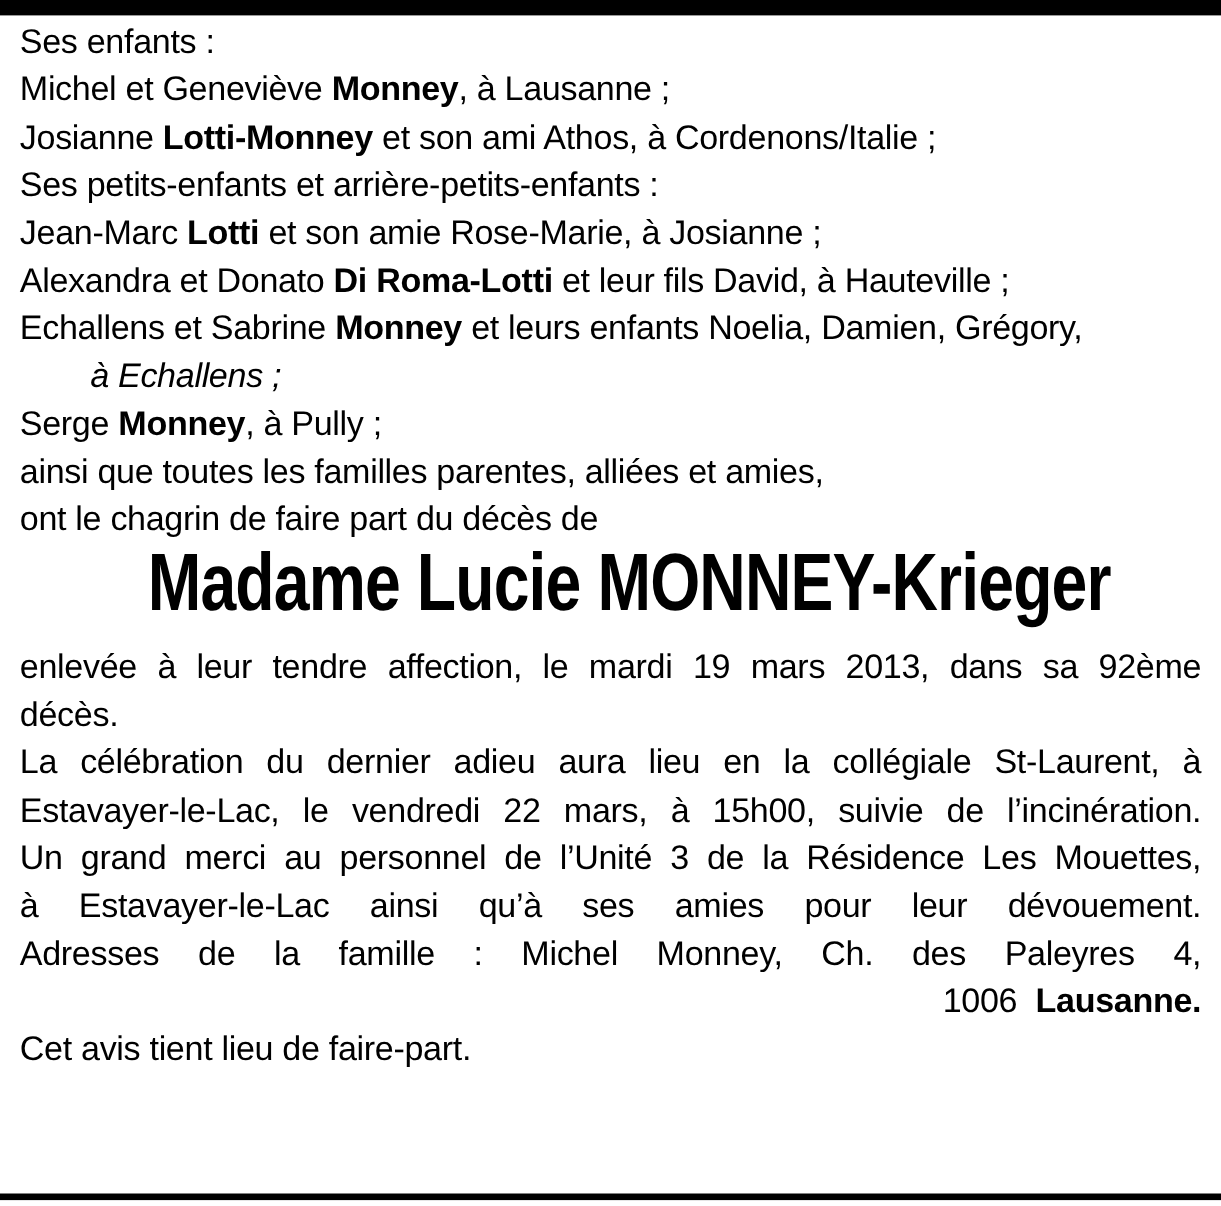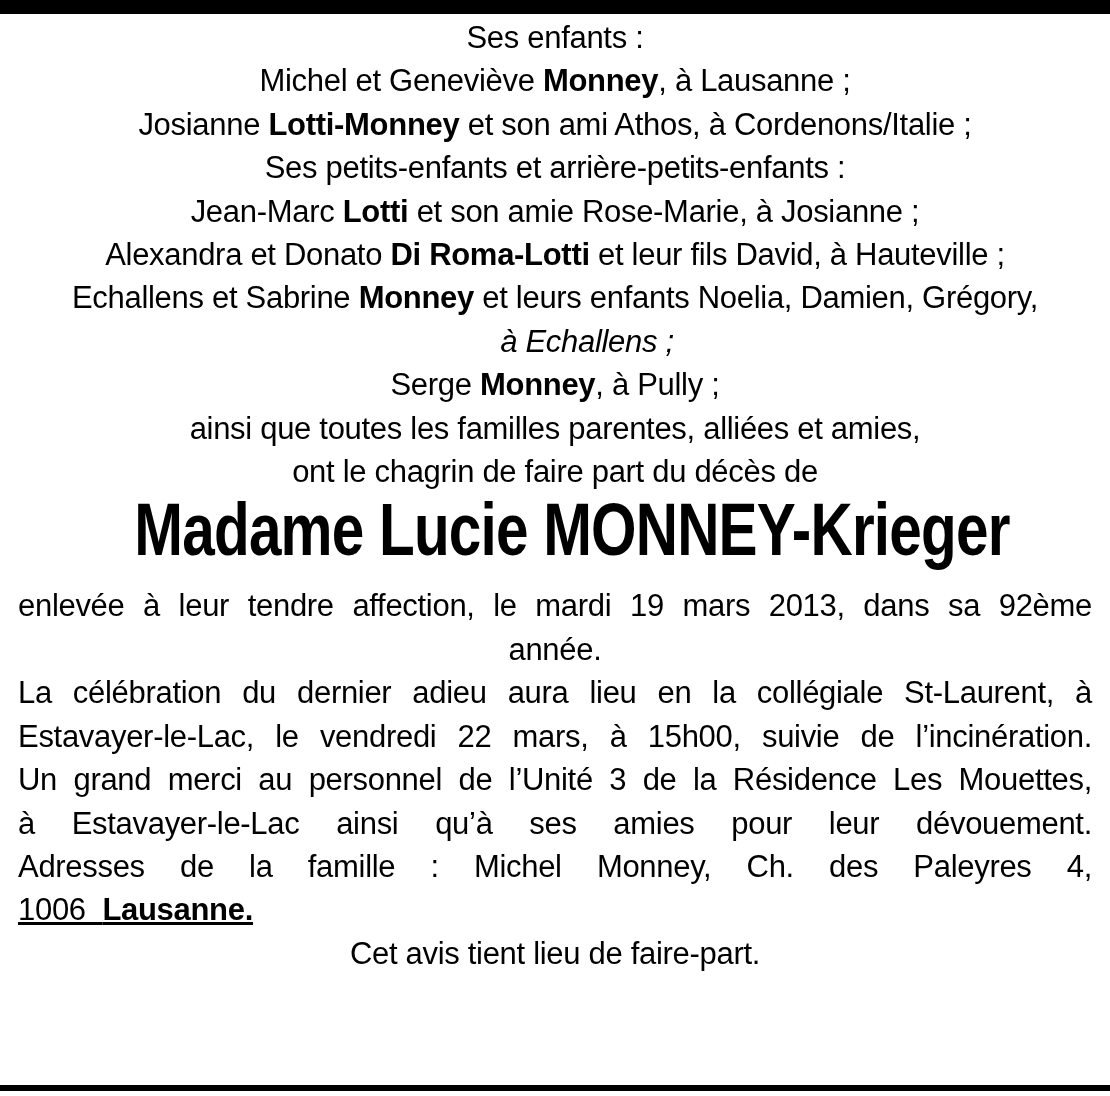--- a/index.html
+++ b/index.html
@@ -33,22 +33,22 @@
     padding: 0 18px;
     box-sizing: border-box;
   }
 
   .line {
     font-size: 31px;
     line-height: 43.4px;
     letter-spacing: -0.3px;
     color: #000000;
   }
-  .line.left  { text-align: center;  white-space: pre-wrap; }
-  .line.right { white-space: pre-wrap; text-decoration: underline; }
+  .line.left  { text-align: left;  white-space: pre-wrap; }
+  .line.right { text-align: right; white-space: pre-wrap; }
   .line.justify {
     text-align: justify;
     text-align-last: justify;
   }
   .b { font-weight: bold; }
 
   .family-block { margin-top: 2px; }
 
   .title-row {
     height: 74px;
@@ -87,21 +87,21 @@
         <div class="line left"><span>ainsi que toutes les familles parentes, alliées et amies,</span></div>
         <div class="line left"><span>ont le chagrin de faire part du décès de</span></div>
       </div>
 
     <div class="title-row">
       <span class="title-text">Madame Lucie MONNEY-Krieger</span>
     </div>
 
     <div class="body-block">
         <div class="line justify"><span>enlevée à leur tendre affection, le mardi 19 mars 2013, dans sa 92ème</span></div>
-        <div class="line left"><span>année.</span></div>
+        <div class="line left"><span>décès.</span></div>
         <div class="line justify"><span>La célébration du dernier adieu aura lieu en la collégiale St-Laurent, à</span></div>
         <div class="line justify"><span>Estavayer-le-Lac, le vendredi 22 mars, à 15h00, suivie de l’incinération.</span></div>
         <div class="line justify"><span>Un grand merci au personnel de l’Unité 3 de la Résidence Les Mouettes,</span></div>
         <div class="line justify"><span>à Estavayer-le-Lac ainsi qu’à ses amies pour leur dévouement.</span></div>
         <div class="line justify"><span>Adresses de la famille : Michel Monney, Ch. des Paleyres 4,</span></div>
         <div class="line right"><span>1006  </span><span class="b">Lausanne.</span></div>
         <div class="line left"><span>Cet avis tient lieu de faire-part.</span></div>
       </div>
   </div>
 

